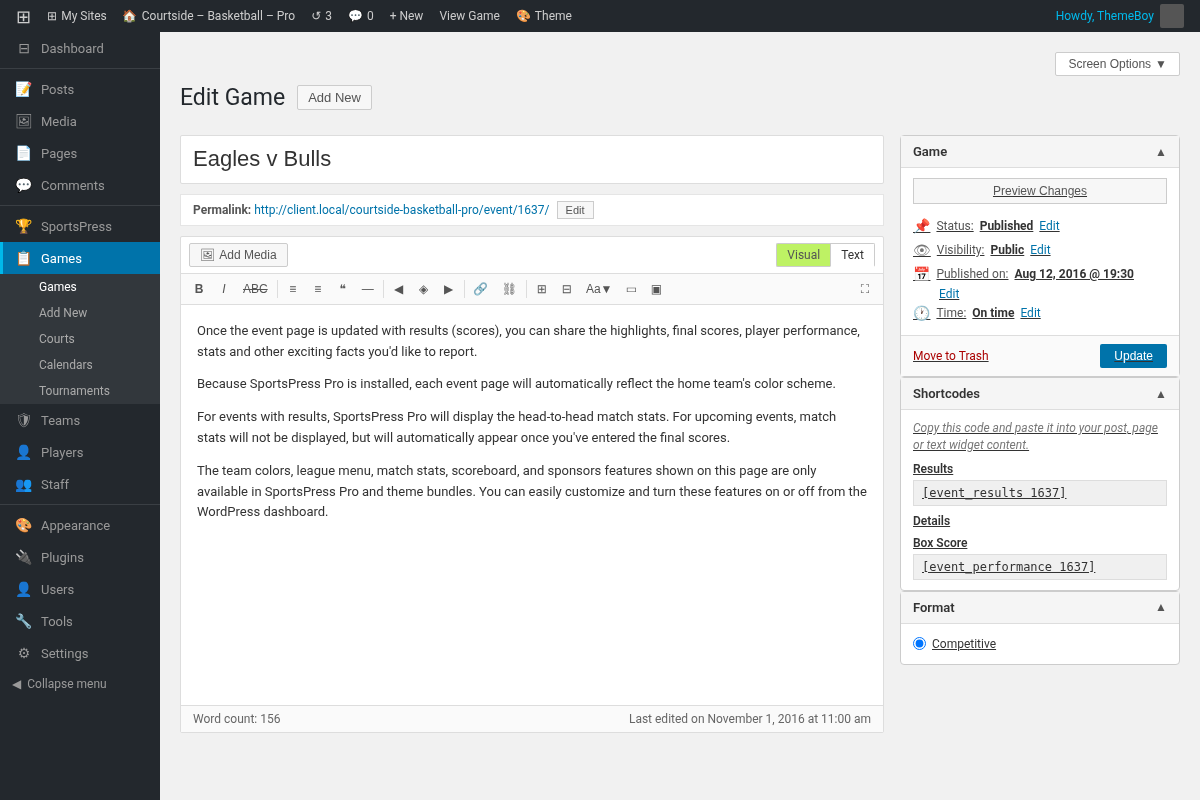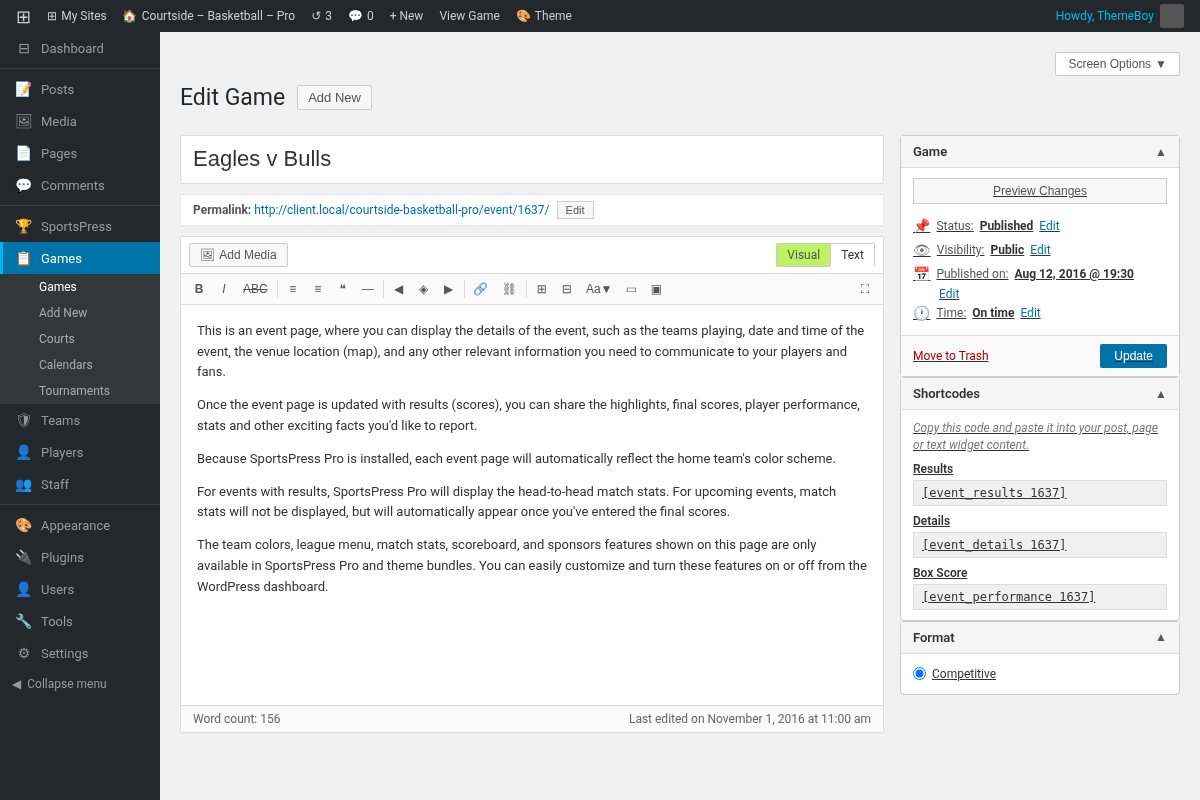--- a/index.html
+++ b/index.html
@@ -428,21 +428,20 @@
             <button class="fmt-btn">⊞</button>
             <button class="fmt-btn">⊟</button>
             <button class="fmt-btn">Aa▼</button>
             <button class="fmt-btn">▭</button>
             <button class="fmt-btn">▣</button>
             <div style="flex:1;"></div>
             <button class="fmt-btn">⛶</button>
           </div>
 
           <div class="editor-content" contenteditable="true" style="">
-            <p>This is an event page, where you can display the details of the event, such as the teams playing, date and time of the event, the venue location (map), and any other relevant information you need to communicate to your players and fans.</p>
             <p>Once the event page is updated with results (scores), you can share the highlights, final scores, player performance, stats and other exciting facts you'd like to report.</p>
             <p>Because SportsPress Pro is installed, each event page will automatically reflect the home team's color scheme.</p>
             <p>For events with results, SportsPress Pro will display the head-to-head match stats. For upcoming events, match stats will not be displayed, but will automatically appear once you've entered the final scores.</p>
             <p>The team colors, league menu, match stats, scoreboard, and sponsors features shown on this page are only available in SportsPress Pro and theme bundles. You can easily customize and turn these features on or off from the WordPress dashboard.</p>
           </div>
 
           <div class="editor-footer">
             <span>
               <span>Word count:</span>
               <span>156</span>
@@ -503,21 +502,20 @@
             <span>Shortcodes</span>
             <span class="panel-toggle">▲</span>
           </div>
           <div class="panel-body">
             <p class="shortcode-intro">Copy this code and paste it into your post, page or text widget content.</p>
 
             <div class="shortcode-label">Results</div>
             <div class="shortcode-box">[event_results 1637]</div>
 
             <div class="shortcode-label">Details</div>
-            <div class="shortcode-box">[event_details 1637]</div>
 
             <div class="shortcode-label">Box Score</div>
             <div class="shortcode-box">[event_performance 1637]</div>
           </div>
         </div>
 
         <div class="panel">
           <div class="panel-header">
             <span>Format</span>
             <span class="panel-toggle">▲</span>

